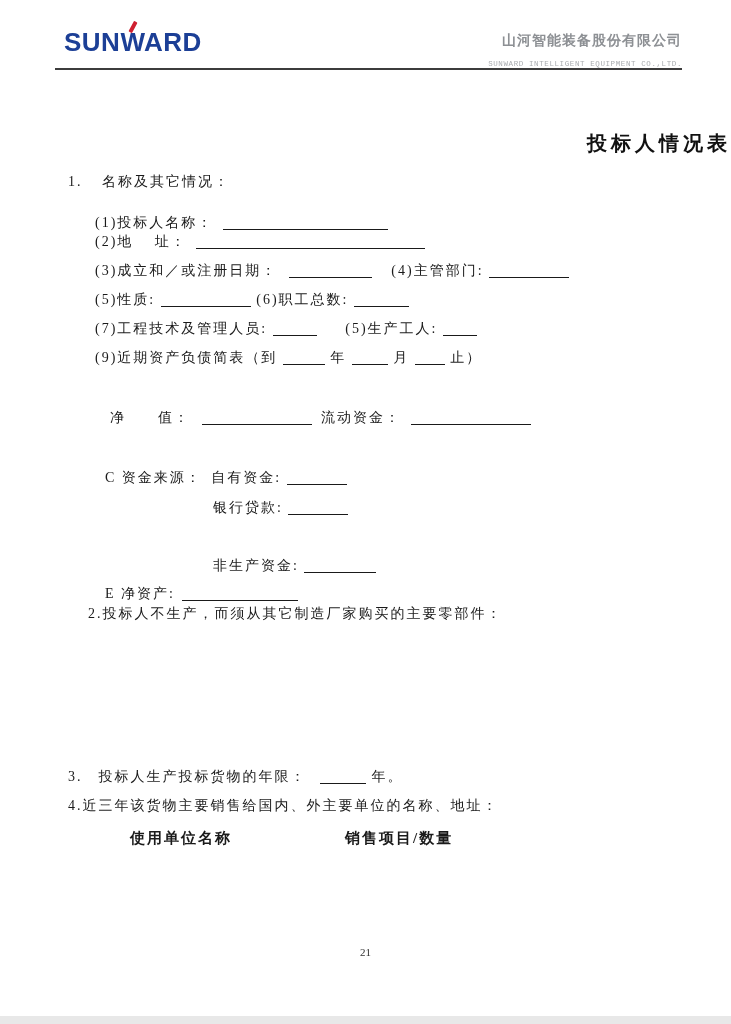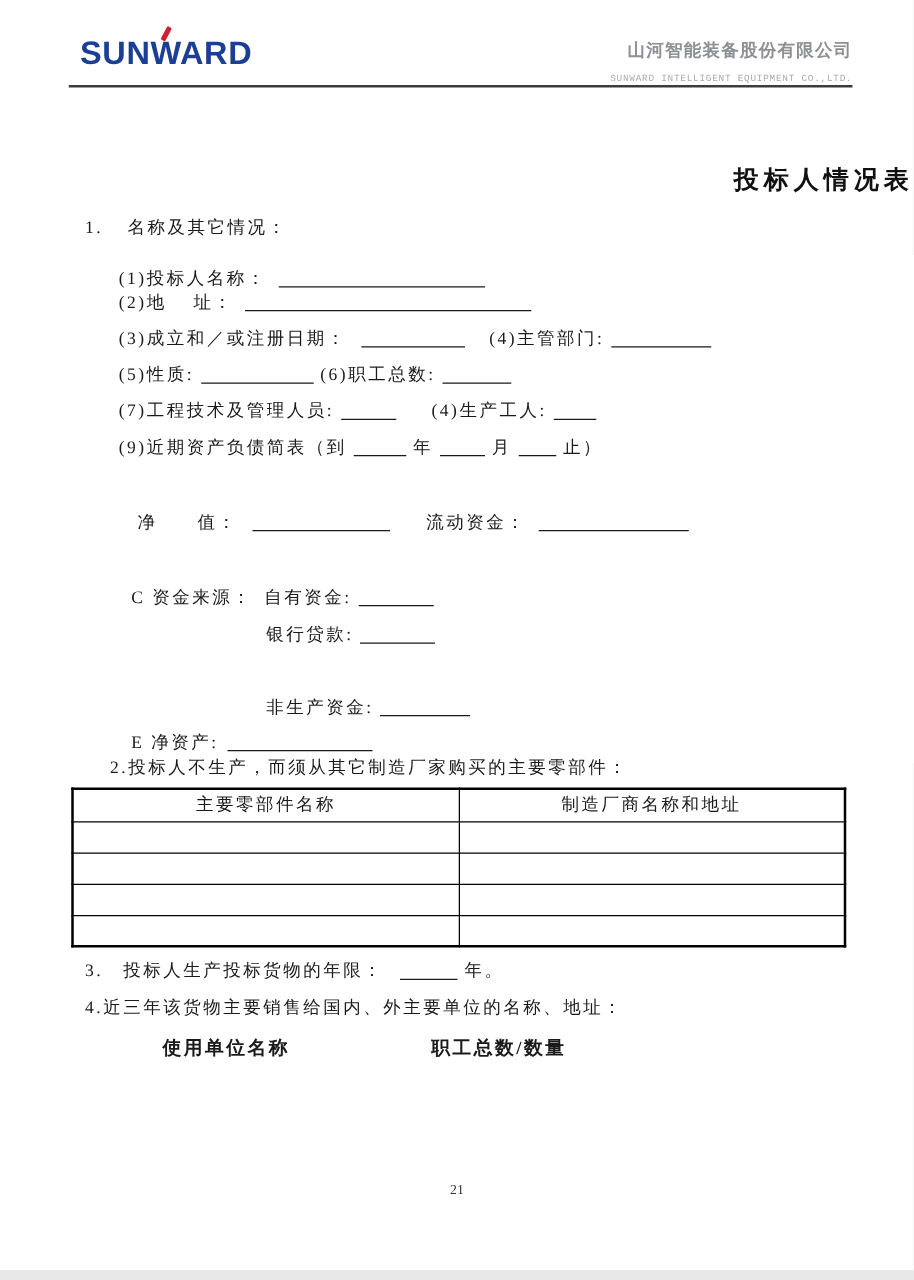--- a/index.html
+++ b/index.html
@@ -116,39 +116,39 @@
   <div class="line" style="left:95px; top:291px;">
     <span>(5)性质:</span>
     <span class="u" style="width:90px;"></span>
     <span style="">(6)职工总数:</span>
     <span class="u" style="width:55px;"></span>
   </div>
 
   <div class="line" style="left:95px; top:320px;">
     <span>(7)工程技术及管理人员:</span>
     <span class="u" style="width:44px;"></span>
-    <span style="margin-left:23px;">(4)生产工人:</span>
+    <span style="margin-left:23px;">(5)生产工人:</span>
     <span class="u" style="width:34px;"></span>
   </div>
 
   <div class="line" style="left:95px; top:349px;">
     <span>(9)近期资产负债简表（到</span>
     <span class="u" style="width:42px;"></span>
     <span>年</span>
     <span class="u" style="width:36px;"></span>
     <span>月</span>
     <span class="u" style="width:30px;"></span>
     <span>止）</span>
   </div>
 
 
   <div class="line" style="left:110px; top:409px;">
     <span>净　　值：</span>
     <span class="u" style="width:110px; margin-left:6px;"></span>
-    <span style="margin-left:24px;">流动资金：</span>
+    <span style="margin-left:4px;">流动资金：</span>
     <span class="u" style="width:120px; margin-left:4px;"></span>
   </div>
 
 
   <div class="line" style="left:105px; top:469px;">
     <span>C 资金来源：</span>
     <span style="margin-left:4px;">自有资金:</span>
     <span class="u" style="width:60px;"></span>
   </div>
 
@@ -165,59 +165,33 @@
 
   <div class="line" style="left:105px; top:585px;">
     <span>E 净资产:</span>
     <span class="u" style="width:116px; margin-left:2px;"></span>
   </div>
 
   <div class="line" style="left:88px; top:605px;">
     <span>2.投标人不生产，而须从其它制造厂家购买的主要零部件：</span>
   </div>
 
-  <table class="parts-table">
-    <thead>
-      <tr>
-        <th>主要零部件名称</th>
-        <th>制造厂商名称和地址</th>
-      </tr>
-    </thead>
-    <tbody>
-      <tr>
-          <td></td>
-          <td></td>
-        </tr>
-      <tr>
-          <td></td>
-          <td></td>
-        </tr>
-      <tr>
-          <td></td>
-          <td></td>
-        </tr>
-      <tr>
-          <td></td>
-          <td></td>
-        </tr>
-    </tbody>
-  </table>
 
   <div class="line" style="left:68px; top:768px;">
     <span>3.　投标人生产投标货物的年限：</span>
     <span class="u" style="width:46px; margin-left:8px;"></span>
     <span>年。</span>
   </div>
 
   <div class="line" style="left:68px; top:797px;">
     <span>4.近三年该货物主要销售给国内、外主要单位的名称、地址：</span>
   </div>
 
   <div class="line bold" style="left:130px; top:829px; font-size:15px;">
     <span>使用单位名称</span>
   </div>
   <div class="line bold" style="left:345px; top:829px; font-size:15px;">
-    <span>职工总数/数量</span>
+    <span>销售项目/数量</span>
   </div>
 
   <div class="page-num">21</div>
 
 </div>
 
 </body></html>

